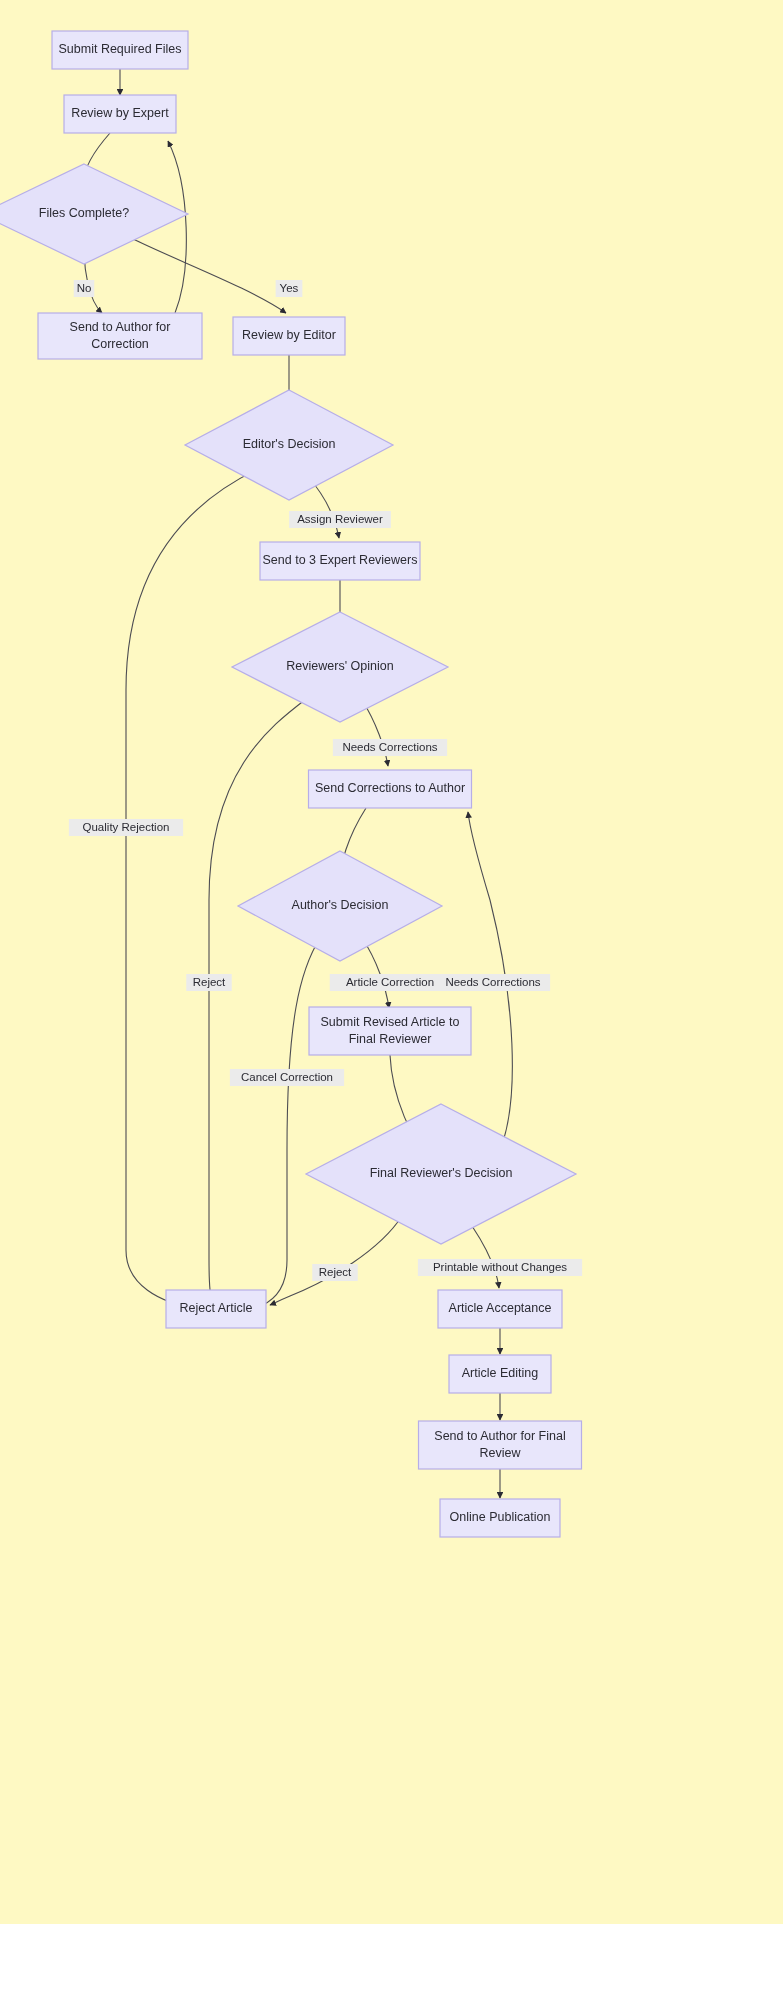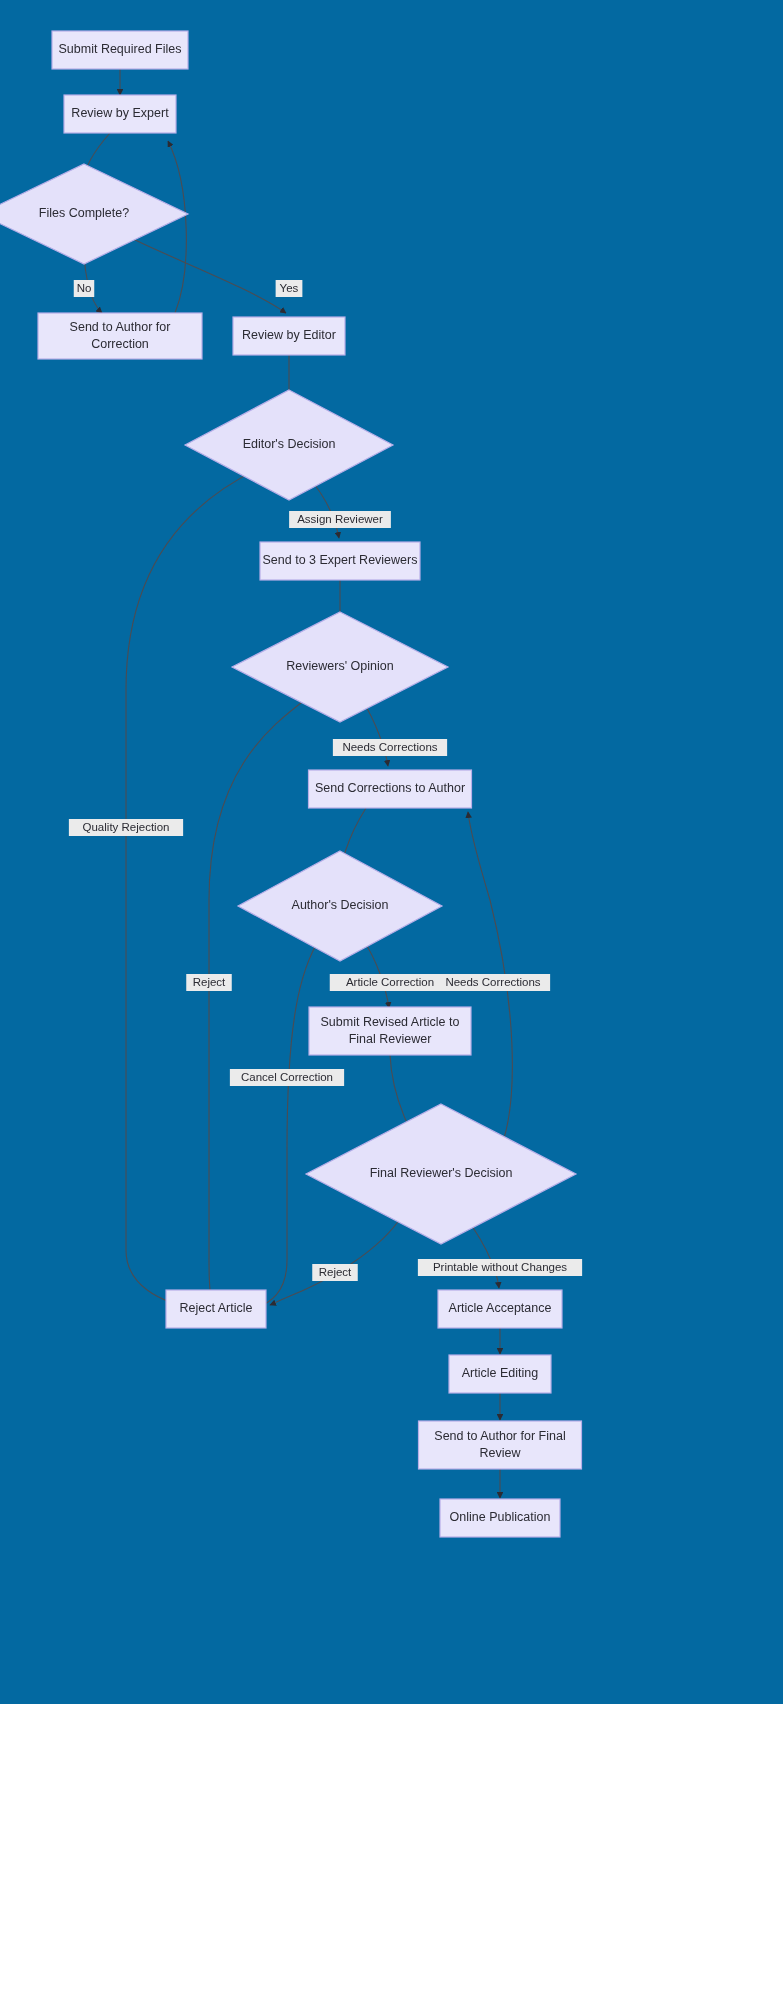--- a/index.html
+++ b/index.html
@@ -6,22 +6,22 @@
     margin: 0;
     padding: 0;
     background: #ffffff;
   }
   body {
     font-family: "Liberation Sans", sans-serif;
   }
   #flowchart-root {
     position: relative;
     width: 783px;
-    height: 1704px;
-    background: #0369a1;
+    height: 1924px;
+    background: #fef9c3;
     overflow: hidden;
   }
   svg#flow-svg {
     display: block;
     width: 783px;
     height: 2000px;
   }
   .node-rect {
     fill: #e8e6fb;
     stroke: #b6aee8;

